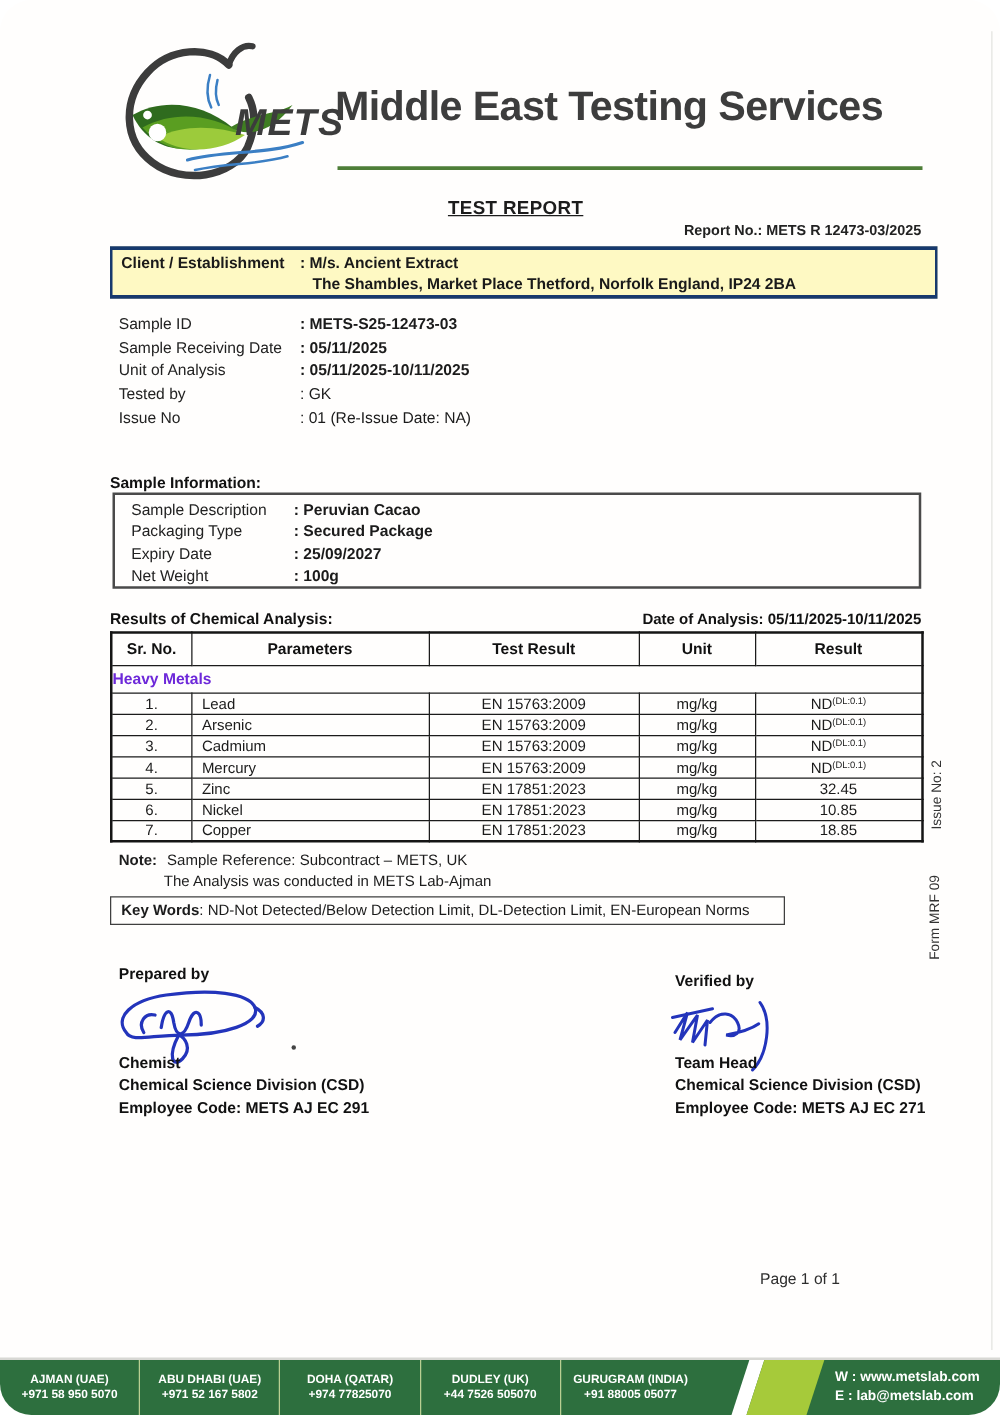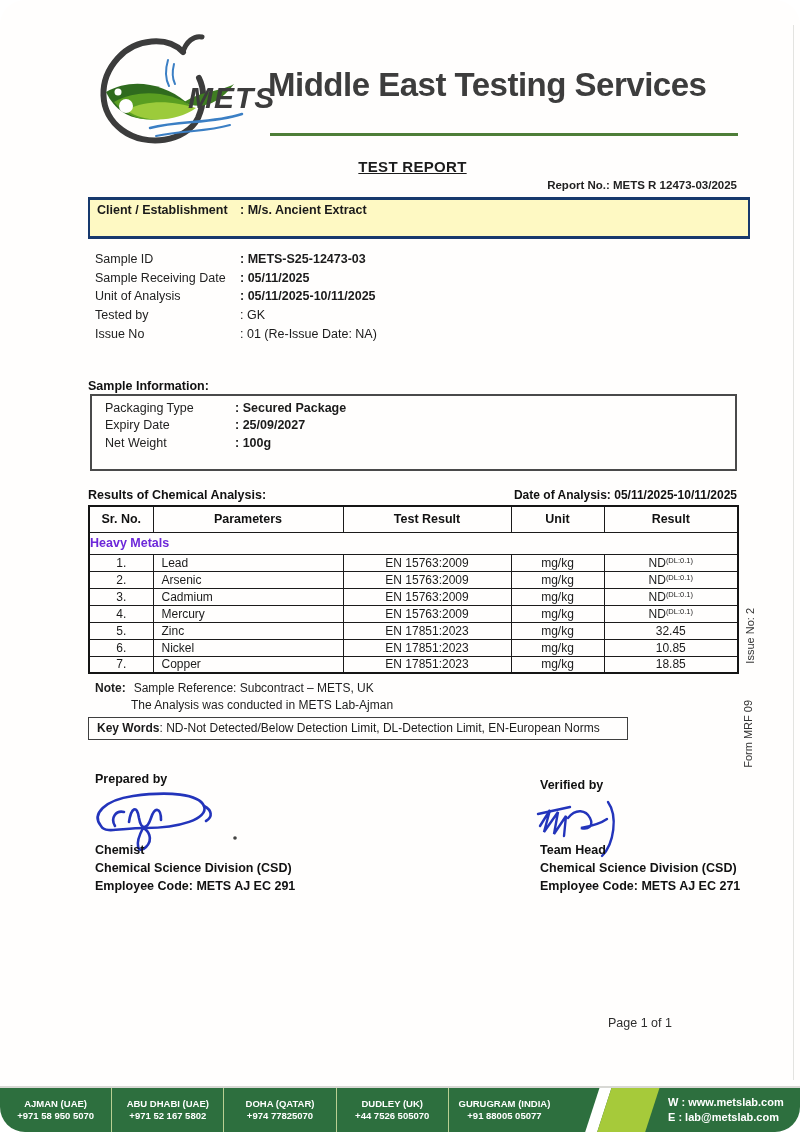--- a/index.html
+++ b/index.html
@@ -112,20 +112,21 @@
   </div>
   <div class="brand-title">Middle East Testing Services</div>
   <div class="brand-rule"></div>
 
   <div class="report-heading">TEST REPORT</div>
   <div class="report-no">Report No.: METS R 12473-03/2025</div>
 
   <div class="client-box">
     <div class="client-label">Client / Establishment</div>
     <div class="client-line1">: M/s. Ancient Extract</div>
+    <div class="client-line2">The Shambles, Market Place Thetford, Norfolk England, IP24 2BA</div>
   </div>
 
   <div class="sample-details">
     <div class="kv-row">
       <span class="kv-label">Sample ID</span>
       <span class="kv-value">: METS-S25-12473-03</span>
     </div>
     <div class="kv-row">
       <span class="kv-label">Sample Receiving Date</span>
       <span class="kv-value">: 05/11/2025</span>
@@ -139,20 +140,24 @@
       <span class="kv-value normal">: GK</span>
     </div>
     <div class="kv-row">
       <span class="kv-label">Issue No</span>
       <span class="kv-value normal">: 01 (Re-Issue Date: NA)</span>
     </div>
   </div>
 
   <div class="si-heading">Sample Information:</div>
   <div class="si-box">
+    <div class="kv-row">
+      <span class="kv-label">Sample Description</span>
+      <span class="kv-value">: Peruvian Cacao</span>
+    </div>
     <div class="kv-row">
       <span class="kv-label">Packaging Type</span>
       <span class="kv-value">: Secured Package</span>
     </div>
     <div class="kv-row">
       <span class="kv-label">Expiry Date</span>
       <span class="kv-value">: 25/09/2027</span>
     </div>
     <div class="kv-row">
       <span class="kv-label">Net Weight</span>

